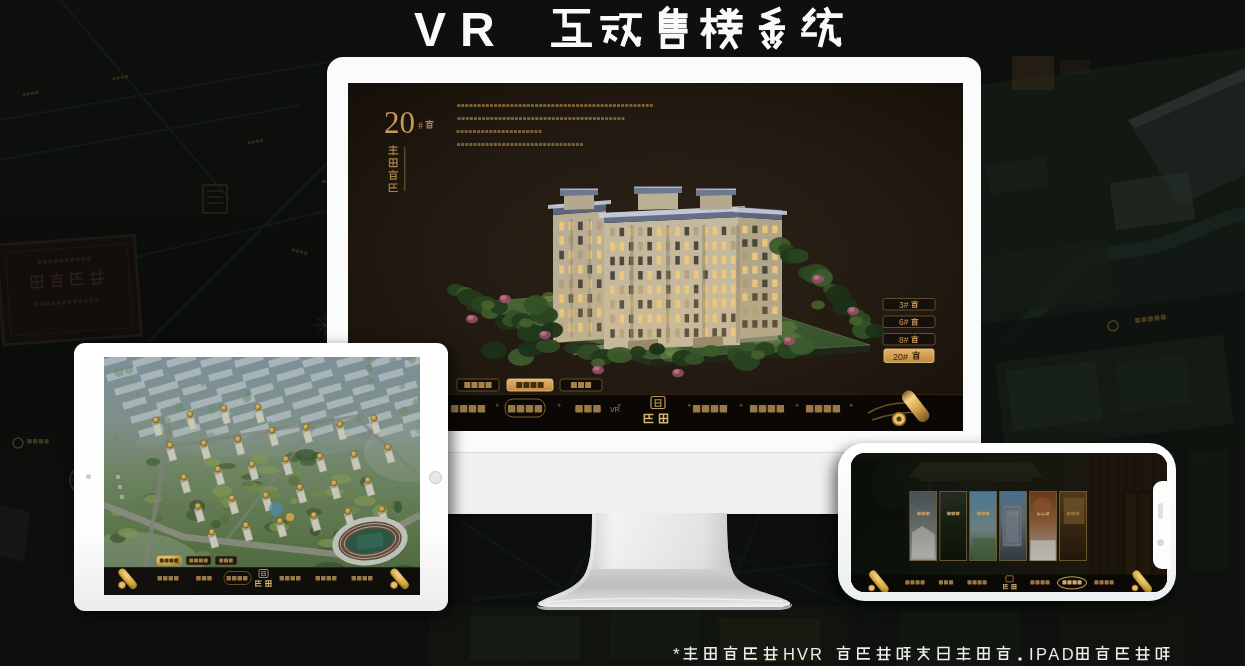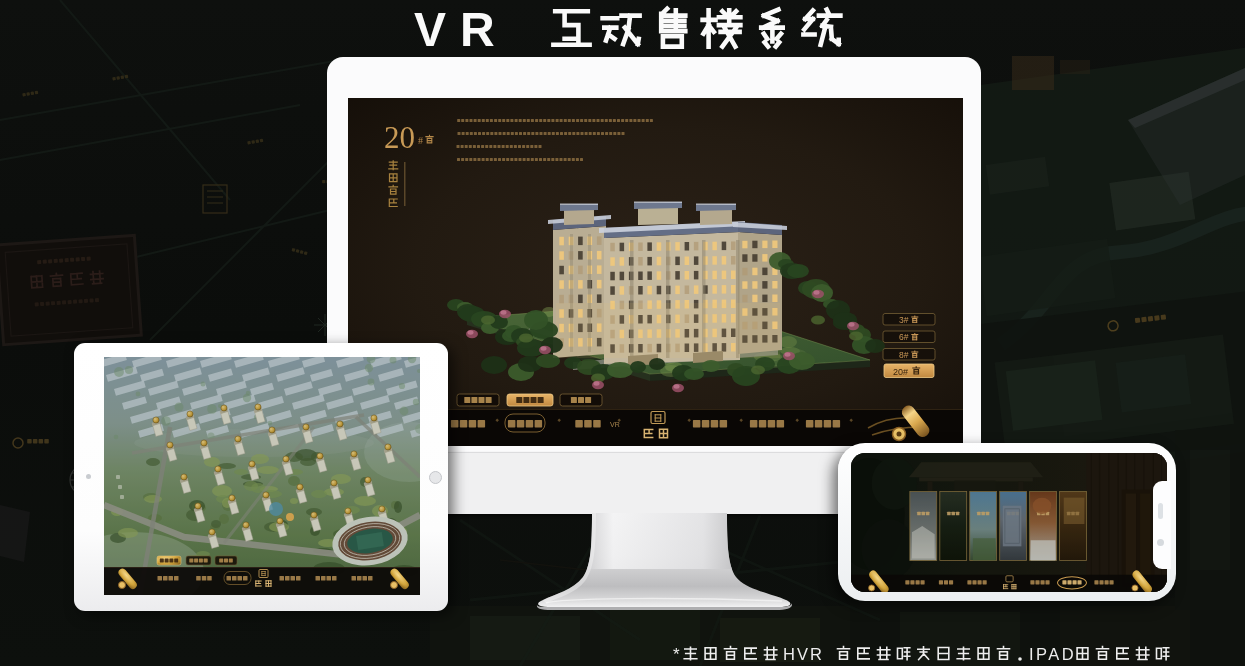--- a/index.html
+++ b/index.html
@@ -149,21 +149,21 @@
       <path d="M287.2,8.7L282.0,13.9M281.2,13.9L281.2,31.1M281.2,15.6L305.3,15.6M281.2,20.8L304.4,20.8M281.2,25.9L304.4,25.9M281.2,31.1L305.3,31.1M295.8,10.4L295.8,31.1M282.9,36.2L301.8,36.2M282.9,36.2L282.9,46.6M301.8,36.2L301.8,46.6M282.9,46.6L301.8,46.6" stroke="#fafafa" stroke-width="4.6" fill="none" stroke-linecap="square" stroke-linejoin="miter"></path>
       <path d="M328.6,10.4L328.6,46.6M322.6,19.9L335.5,19.9M328.6,25.1L323.4,33.7M328.6,25.1L333.8,31.9M338.9,17.3L360.4,17.3M349.2,10.4L349.2,25.1M342.4,11.3L346.7,15.6M356.1,11.3L351.8,15.6M338.9,25.1L360.4,25.1M340.6,31.9L359.6,31.9M344.1,26.8L355.3,46.6M356.1,27.6L342.4,46.6" stroke="#fafafa" stroke-width="4.6" fill="none" stroke-linecap="square" stroke-linejoin="miter"></path>
       <path d="M398.4,9.6L383.8,15.6M383.8,15.6L397.5,20.8M397.5,20.8L382.9,27.6M381.2,27.6L402.7,27.6M392.4,27.6L392.4,41.4M383.8,33.7L387.2,38.8M401.0,33.7L396.7,38.8M384.6,42.3L388.1,46.6M399.2,42.3L395.8,46.6" stroke="#fafafa" stroke-width="4.6" fill="none" stroke-linecap="square" stroke-linejoin="miter"></path>
       <path d="M432.9,10.4L425.2,19.0M425.2,19.0L432.9,19.0M432.9,19.0L424.3,29.4M423.4,34.5L434.6,34.5M446.7,9.6L448.4,13.0M438.9,15.6L460.4,15.6M446.7,19.9L442.4,25.9M442.4,25.9L451.0,26.8M444.9,28.5L440.6,44.8M451.0,28.5L451.8,38.8M451.8,38.8L458.7,44.0M458.7,44.0L458.7,39.7" stroke="#fafafa" stroke-width="4.6" fill="none" stroke-linecap="square" stroke-linejoin="miter"></path>
     </svg>
 
 <div class="abs" style="left:327px;top:57px;width:654px;height:456px;background:#fbfbfc;border-radius:16px;"></div>
 
 <div class="abs" style="left:327px;top:452px;width:654px;height:61px;background:#f0f0f1;border-top:1px solid #dcdcde;border-radius:0 0 16px 16px;box-shadow:0 2px 3px rgba(0,0,0,0.5);"></div>
 
-<div class="abs" style="left:348px;top:98px;width:615px;height:348px;background:#181009;">
+<div class="abs" style="left:348px;top:83px;width:615px;height:348px;background:#181009;">
 <svg width="615" height="348" viewBox="0 0 615 348">
 <defs>
 <radialGradient id="scrbg" cx="0.52" cy="0.5" r="0.75">
             <stop offset="0" stop-color="#2b2117"></stop>
             <stop offset="0.55" stop-color="#221a11"></stop>
             <stop offset="1" stop-color="#140e08"></stop>
           </radialGradient>
 <linearGradient id="goldbtn" x1="0" y1="0" x2="0" y2="1">
             <stop offset="0" stop-color="#e8b468"></stop>
             <stop offset="1" stop-color="#c08840"></stop>

